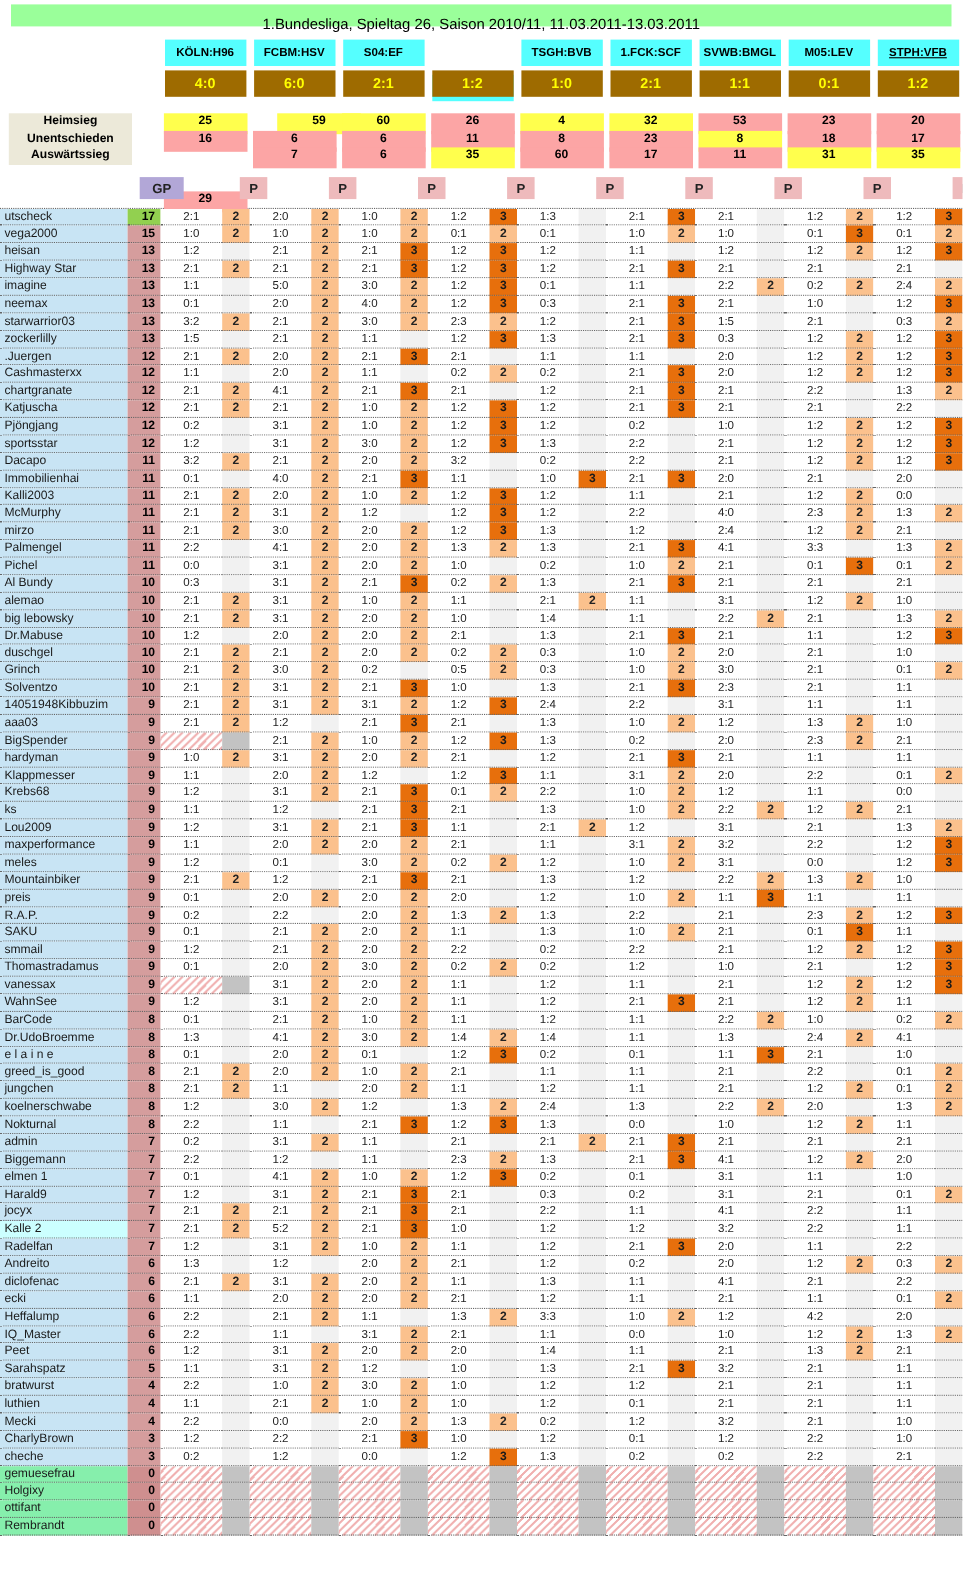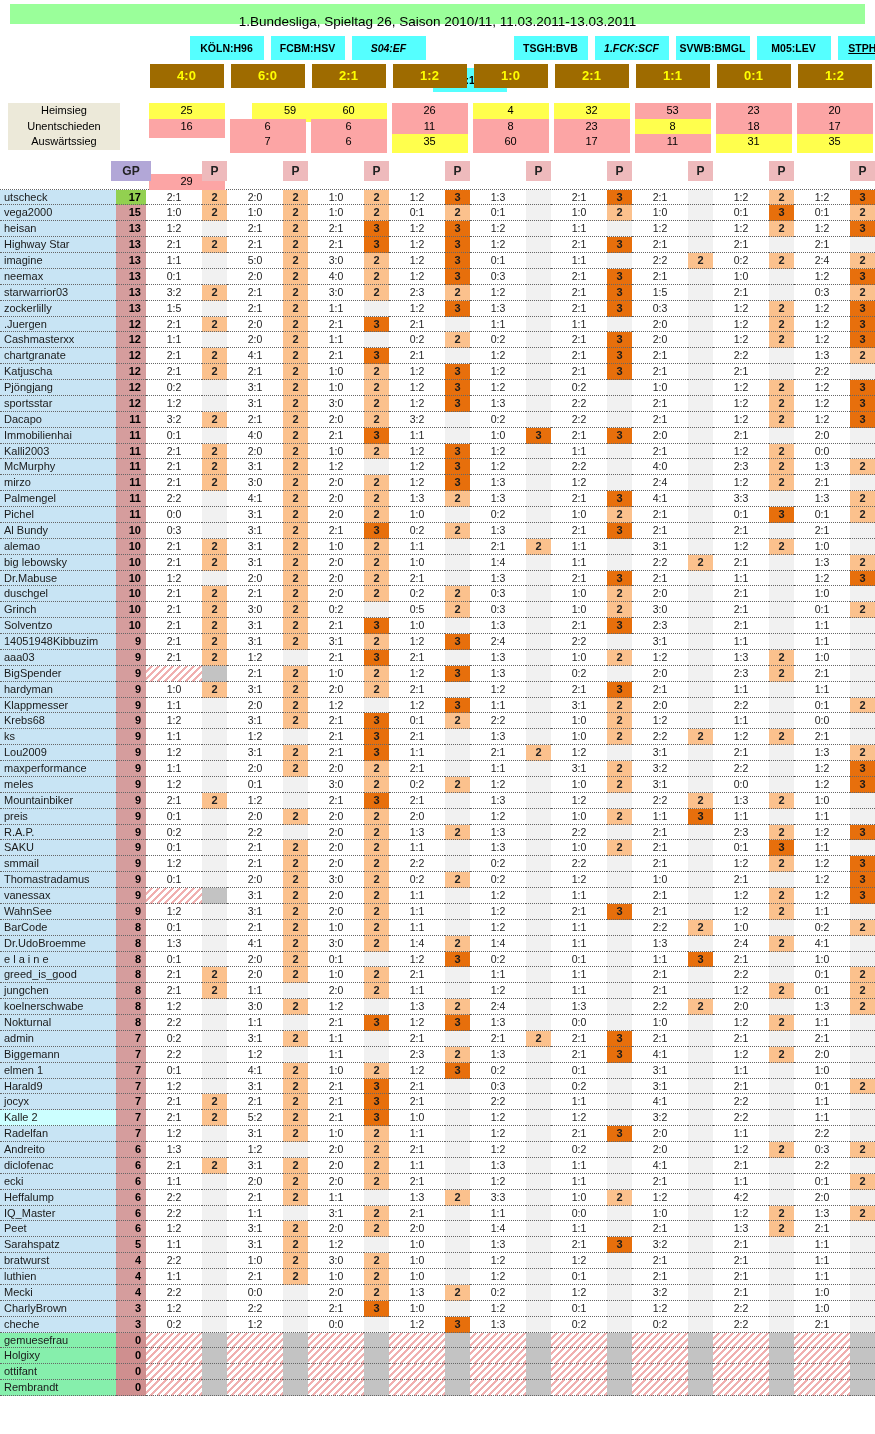--- a/index.html
+++ b/index.html
@@ -5,38 +5,38 @@
   html,body{margin:0;padding:0;background:#ffffff;}
   body{width:875px;height:1434px;overflow:hidden;
        font-family:"Liberation Sans","DejaVu Sans",sans-serif;color:#000;}
   .page{width:875px;position:relative;}
 
   .title-bar{margin:4px 10px 0 10px;height:20px;line-height:36px;text-align:center;
              font-size:13.5px;background:#9aff9a;}
 
   .grid{display:grid;grid-template-columns:116px 30px repeat(9,56px 25px);}
 
-  .matches-row{margin-top:12px;height:16px;padding-left:40px;}
+  .matches-row{margin-top:12px;height:16px;}
   .match-box{grid-row:1;width:74px;height:24px;line-height:24px;margin:0 auto;
              text-align:center;font-weight:bold;font-size:10.5px;background:#55ffff;}
 
   .results-row{margin-top:12px;height:24px;}
   .result-box{grid-row:1;width:74px;height:24px;line-height:24px;margin:0 auto;
               text-align:center;font-weight:bold;font-size:13px;
               background:#9e6b00;color:#ffff00;}
 
-  .percents{margin-top:15px;grid-auto-rows:15.5px;}
+  .percents{margin-top:15px;grid-auto-rows:15.5px;font-weight:bold;}
   .pct-label-box{background:#ece9d9;margin-left:8px;margin-right:26px;}
   .pct-label{height:15.5px;line-height:15.5px;text-align:center;font-size:11px;}
   .pct-box{width:76px;height:19px;line-height:15.5px;margin:0 auto;
            text-align:center;font-size:11px;}
   .pct-pale{background:#fca5a5;}
   .pct-bright{background:#ffff4d;}
 
-  .colhead{margin-top:11px;height:20px;}
+  .colhead{margin-top:11px;height:20px;margin-left:16px;}
   .gp-head{grid-column:2;grid-row:1;width:40px;height:20px;line-height:20px;
            position:relative;left:-5px;text-align:center;font-weight:bold;
            font-size:12px;background:#b2a7d7;color:#222;}
   .p-head{grid-row:1;height:20px;line-height:20px;text-align:center;font-weight:bold;
           font-size:12px;background:#eebabc;color:#222;}
 
   .board{margin-top:8px;border-top:1px dotted #666;}
   .prow{height:15.88px;}
   .prow > div{height:15.88px;line-height:15px;border-bottom:1px dotted #666;
               box-sizing:border-box;overflow:hidden;white-space:nowrap;}
@@ -56,24 +56,24 @@
   .cell-pts.none{background:#c3c3c3;}
 </style>
 </head>
 <body>
 
 <div class="page">
   <div class="title-bar">1.Bundesliga, Spieltag 26, Saison 2010/11, 11.03.2011-13.03.2011</div>
   <div class="grid matches-row" id="matches-row">
       <div class="match-box" style="grid-column: 3 / span 2;">KÖLN:H96</div>
       <div class="match-box" style="grid-column: 5 / span 2;">FCBM:HSV</div>
-      <div class="match-box" style="grid-column: 7 / span 2; font-style: italic;">S04:EF</div>
+      <div class="match-box" style="grid-column: 7 / span 2;">S04:EF</div>
       <div class="match-box" style="grid-column: 9 / span 2; margin-top: 32px;">WOB:1.FCN</div>
       <div class="match-box" style="grid-column: 11 / span 2;">TSGH:BVB</div>
-      <div class="match-box" style="grid-column: 13 / span 2; font-style: italic;">1.FCK:SCF</div>
+      <div class="match-box" style="grid-column: 13 / span 2;">1.FCK:SCF</div>
       <div class="match-box" style="grid-column: 15 / span 2;">SVWB:BMGL</div>
       <div class="match-box" style="grid-column: 17 / span 2;">M05:LEV</div>
       <div class="match-box" style="grid-column: 19 / span 2; text-decoration: underline;">STPH:VFB</div>
     </div>
   <div class="grid results-row" id="results-row">
       <div class="result-box" style="grid-column: 3 / span 2;">4:0</div>
       <div class="result-box" style="grid-column: 5 / span 2;">6:0</div>
       <div class="result-box" style="grid-column: 7 / span 2;">2:1</div>
       <div class="result-box" style="grid-column: 9 / span 2;">1:2</div>
       <div class="result-box" style="grid-column: 11 / span 2;">1:0</div>

